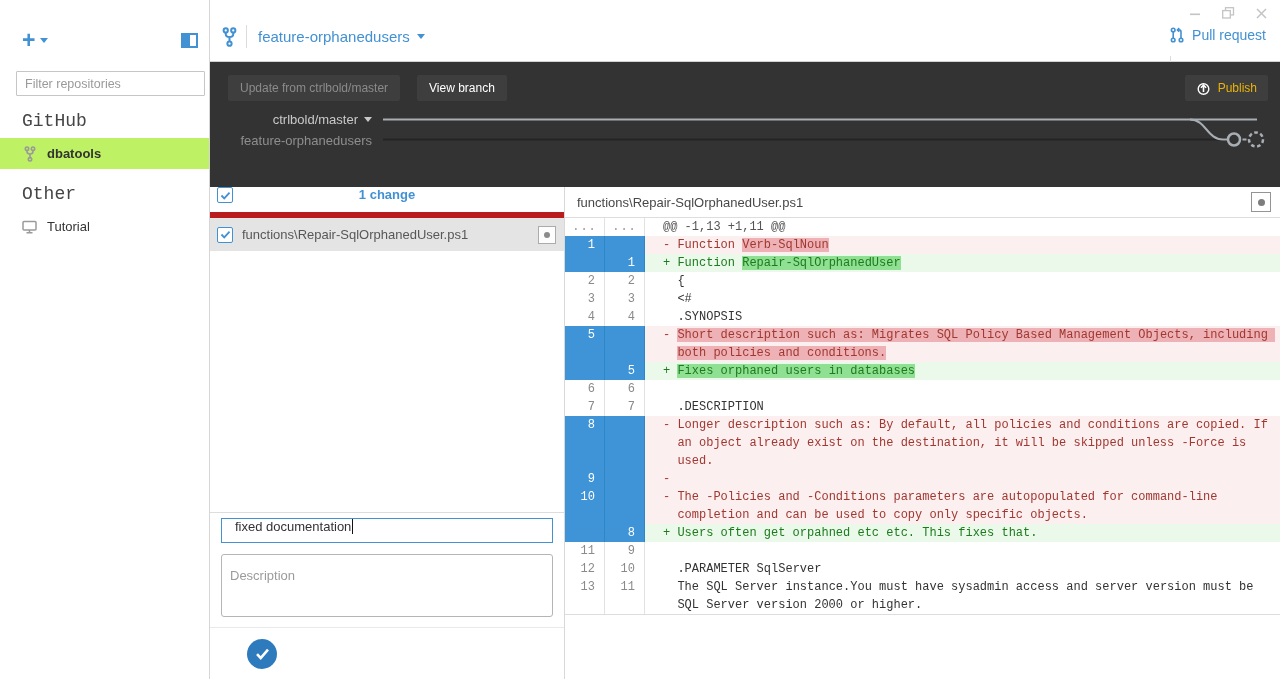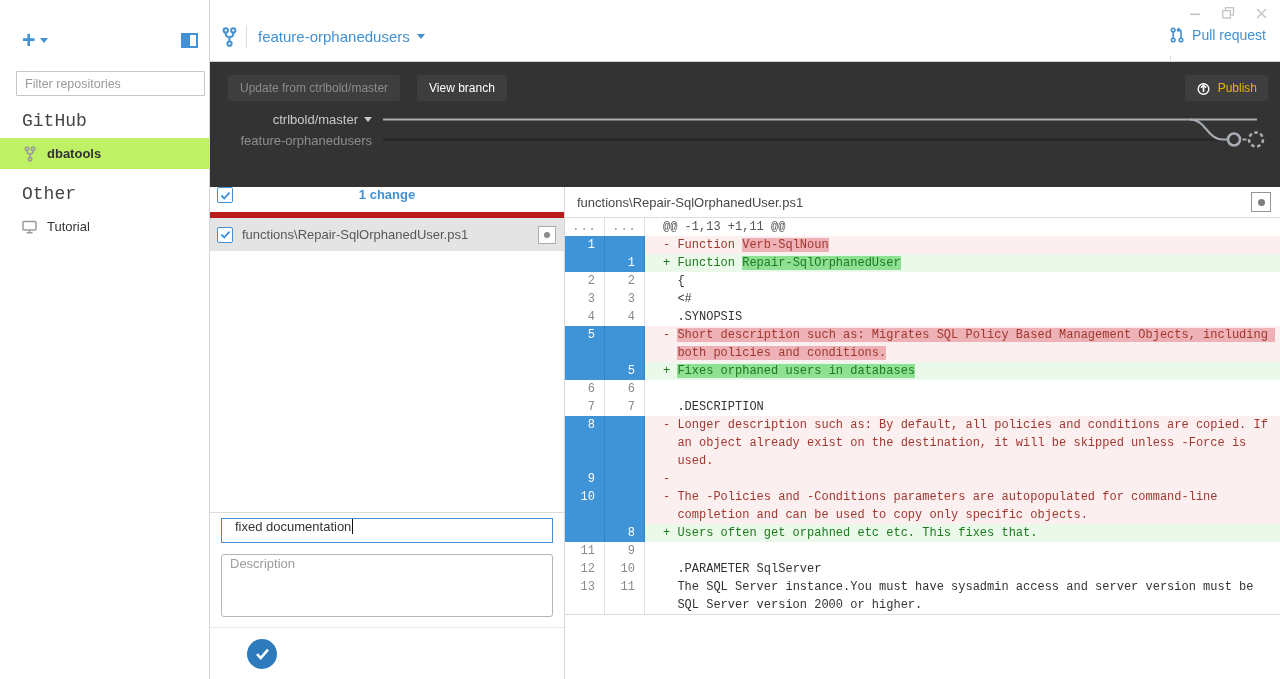--- a/index.html
+++ b/index.html
@@ -62,21 +62,21 @@
   .checkbox { width:16px; height:16px; flex:none; border:1px solid var(--accent); border-radius:2px; background:#fff; display:flex; align-items:center; justify-content:center; color:var(--accent); }
   .list-header .checkbox { margin-left:7px; }
   .file-row { height:33px; flex:none; background:#e4e4e4; display:flex; align-items:center; padding-left:7px; }
   .file-path { margin-left:9px; font-size:13px; color:#575757; flex:1; white-space:nowrap; overflow:hidden; }
   .status-icon { width:18px; height:18px; flex:none; margin-right:8px; border:1px solid #ababab; background:#fdfdfd; position:relative; }
   .status-icon::after { content:""; position:absolute; left:50%; top:50%; width:6px; height:6px; margin:-3px 0 0 -3px; border-radius:50%; background:#8b8b8b; }
 
   .commit-box { margin-top:auto; flex:none; border-top:1px solid #ddd; padding:5px 11px 0; }
   .summary-input { height:25px; border:1px solid var(--accent); background:#fff; display:flex; padding:0 13px; font-size:13px; color:#333; }
   .caret-bar { display:inline-block; width:1px; height:15px; background:#111; margin-left:1px; }
-  .desc-box { margin-top:11px; width:100%; height:63px; border:1px solid #b5b5b5; border-radius:3px; padding:1px 8px; font-family:"Liberation Sans",sans-serif; font-size:13px; color:#333; resize:none; outline:none; }
+  .desc-box { margin-top:11px; width:100%; height:63px; border:1px solid #b5b5b5; border-radius:3px; padding:13px 8px; font-family:"Liberation Sans",sans-serif; font-size:13px; color:#333; resize:none; outline:none; }
   .desc-box::placeholder { color:#9b9b9b; }
   .commit-row { margin:6px -11px 0; border-top:1px solid #e9e9e9; height:52px; display:flex; align-items:center; padding-left:37px; gap:14px; }
   .commit-circle { width:30px; height:30px; border-radius:50%; background:#2d7abc; display:flex; align-items:center; justify-content:center; flex:none; }
   .commit-label { font-size:16px; color:var(--accent); cursor:default; }
 
   
   .diff-pane { flex:1; min-width:0; display:flex; flex-direction:column; }
   .diff-header { height:31px; flex:none; border-bottom:1px solid #ddd; display:flex; align-items:center; padding:0 9px 0 12px; }
   .diff-path { font-size:13px; color:#484848; flex:1; white-space:nowrap; overflow:hidden; }
   .diff-status { width:20px; height:20px; flex:none; border:1px solid #949494; background:#fff; position:relative; }

